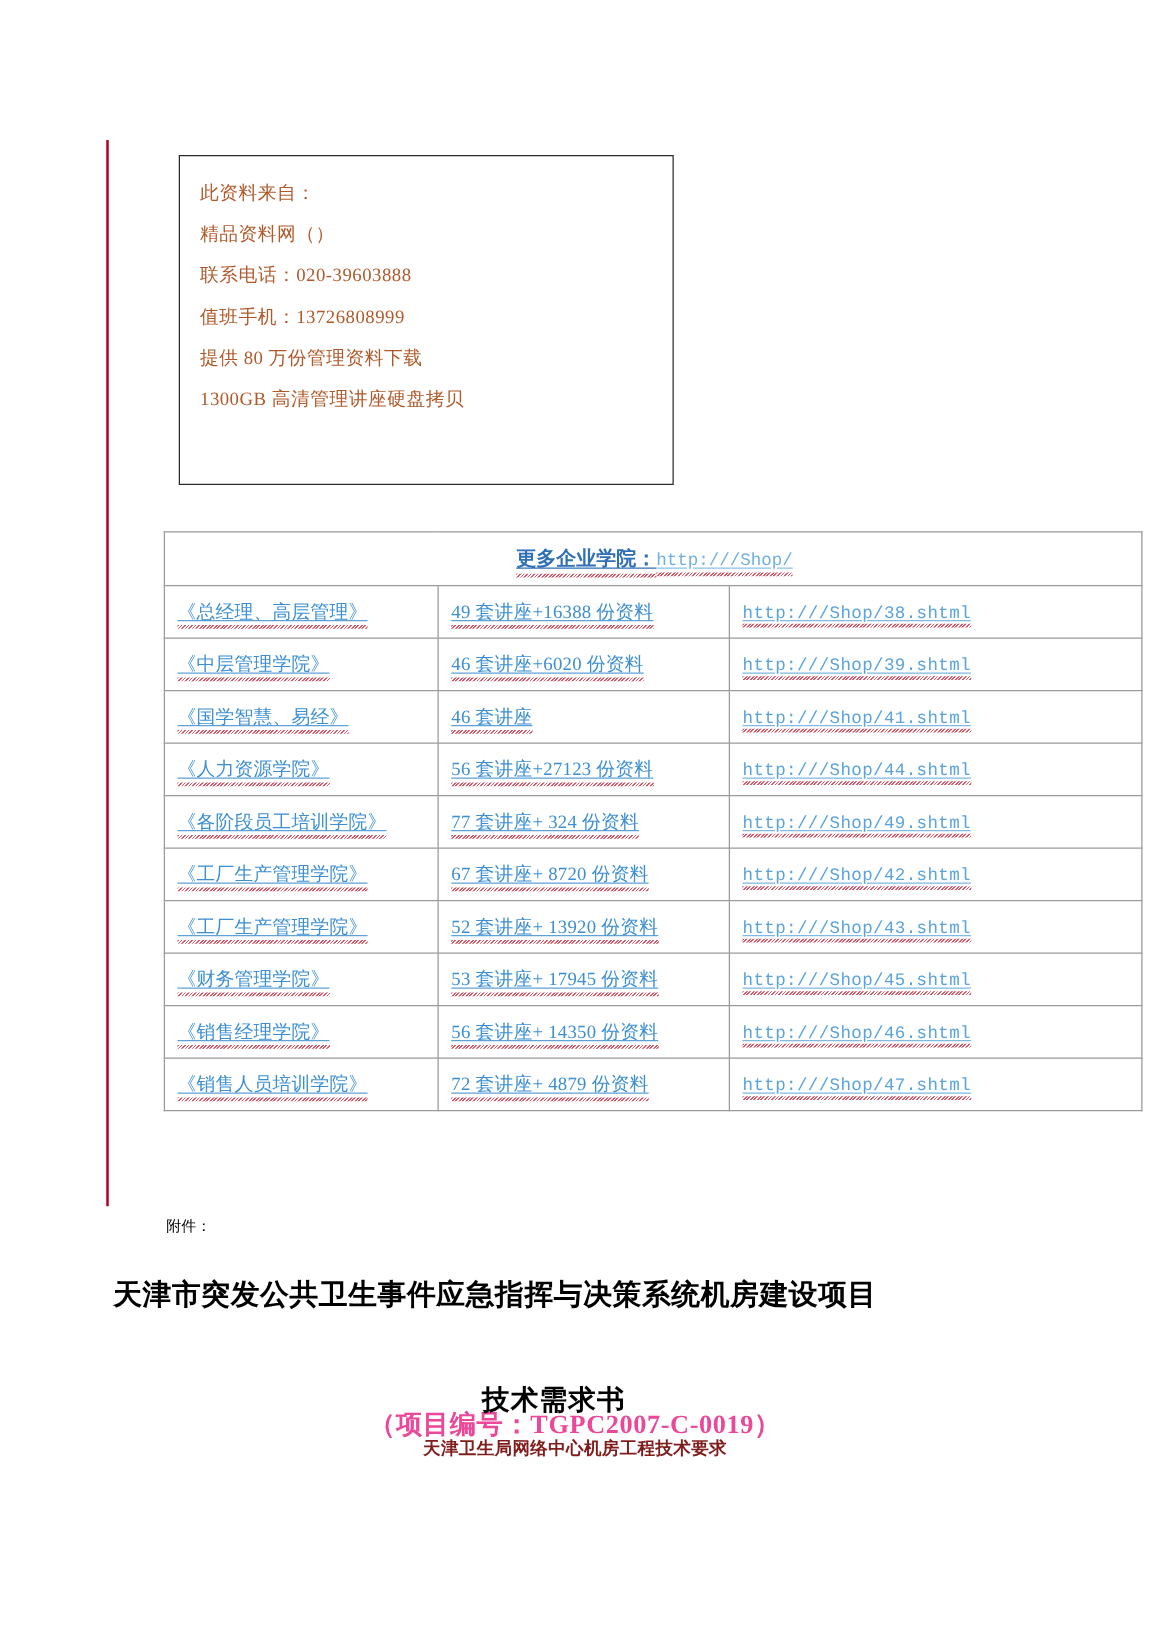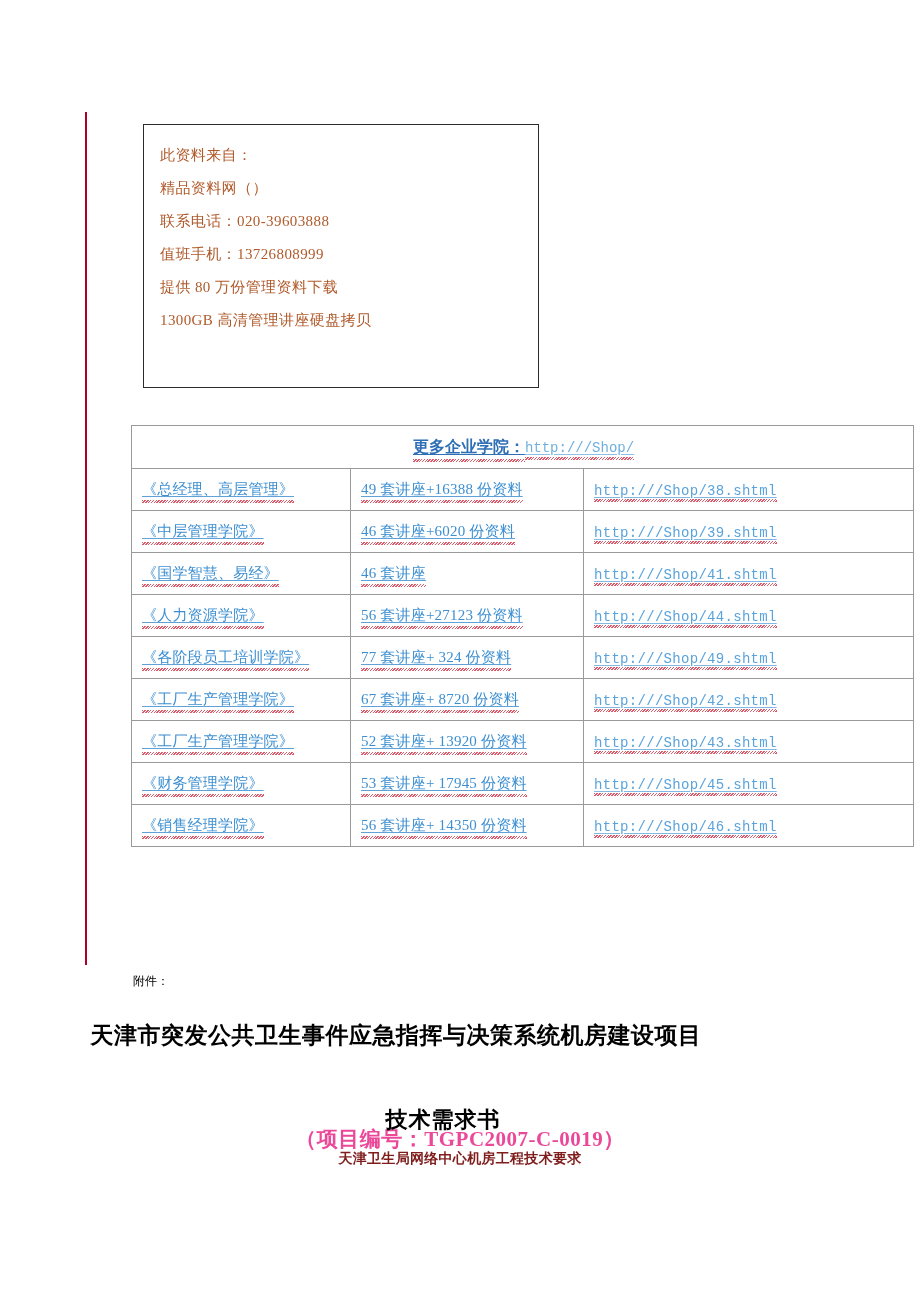--- a/index.html
+++ b/index.html
@@ -255,20 +255,25 @@
     <tr>
       <td><span class="zh-link">《财务管理学院》</span></td>
       <td><span class="zh-link">53 套讲座+ 17945 份资料</span></td>
       <td><span class="url-link">http:///Shop/45.shtml</span></td>
     </tr>
     <tr>
       <td><span class="zh-link">《销售经理学院》</span></td>
       <td><span class="zh-link">56 套讲座+ 14350 份资料</span></td>
       <td><span class="url-link">http:///Shop/46.shtml</span></td>
     </tr>
+    <tr>
+      <td><span class="zh-link">《销售人员培训学院》</span></td>
+      <td><span class="zh-link">72 套讲座+ 4879 份资料</span></td>
+      <td><span class="url-link">http:///Shop/47.shtml</span></td>
+    </tr>
   </tbody>
 </table>
 
 <div id="attachment-label">附件：</div>
 <div id="doc-title">天津市突发公共卫生事件应急指挥与决策系统机房建设项目</div>
 <div id="doc-code">（项目编号：TGPC2007-C-0019）</div>
 <div id="doc-subtitle">技术需求书</div>
 <div id="doc-caption">天津卫生局网络中心机房工程技术要求</div>
 
 </body></html>

